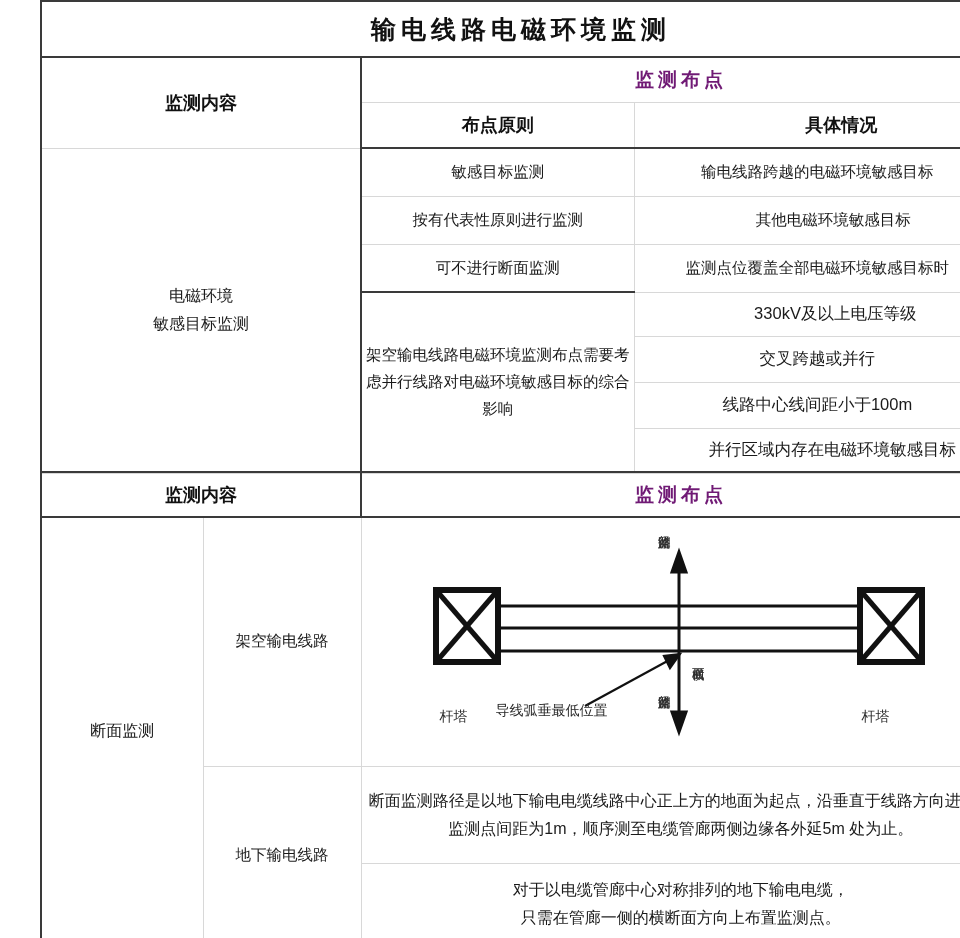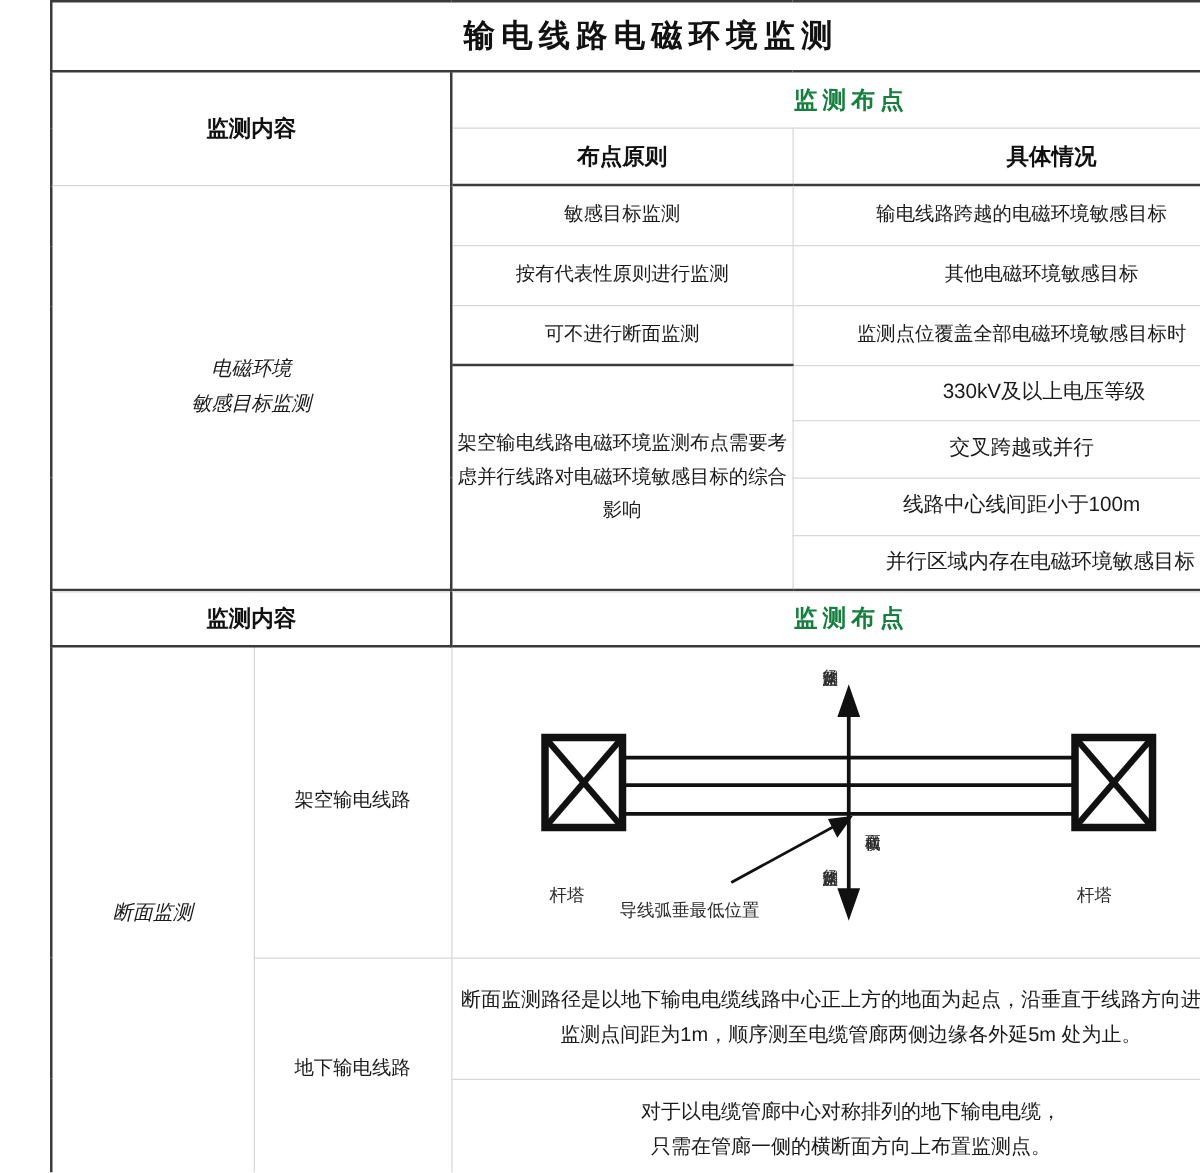--- a/index.html
+++ b/index.html
@@ -59,21 +59,21 @@
   
   .hdr {
     font-size: 18px;
     font-weight: bold;
     color: #111111;
   }
   .hdr-spaced {
     font-size: 19px;
     font-weight: bold;
     letter-spacing: 4px;
-    color: #15803d;
+    color: #701a75;
   }
   .cell-text {
     font-size: 15.5px;
     line-height: 1.55;
     color: #1a1a1a;
     padding: 6px 8px;
   }
   .cell-text-lg {
     font-size: 16.5px;
     line-height: 1.55;
@@ -98,21 +98,20 @@
     font-size: 16px;
     line-height: 1.72;
     text-align: center;
     padding: 10px 26px;
     color: #1a1a1a;
   }
   .rowlabel {
     font-size: 16px;
     line-height: 1.7;
     color: #1a1a1a;
-    font-style: italic;
   }
 
   
   .diagram-wrap {
     position: relative;
     width: 100%;
     height: 248px;
   }
   .diagram-wrap svg { display: block; }
   .vlabel {
@@ -261,21 +260,21 @@
                 <line x1="223" y1="188" x2="311" y2="140"></line>
                 <polygon points="318,136 302,138 308,150"></polygon>
               </g>
             </svg>
 
             <div class="vlabel" style="left:296px; top:8px;">监测路径</div>
             <div class="vlabel" style="left:296px; top:168px;">监测路径</div>
             <div class="vlabel" style="left:330px; top:140px;">横截面</div>
 
             <div class="hlabel" style="left:78px; top:190px;">杆塔</div>
-            <div class="hlabel" style="left:134px; top:202px;">导线弧垂最低位置</div>
+            <div class="hlabel" style="left:134px; top:184px;">导线弧垂最低位置</div>
             <div class="hlabel" style="left:500px; top:190px;">杆塔</div>
           </div>
 
         </td>
       </tr>
 
       <tr>
         <td rowspan="2" class="cell-text t-outer-bottom">地下输电线路</td>
         <td class="cell-para t-outer-right" style="height:96px;">断面监测路径是以地下输电电缆线路中心正上方的地面为起点，沿垂直于线路方向进行，监测点间距为1m，顺序测至电缆管廊两侧边缘各外延5m 处为止。</td>
       </tr>

